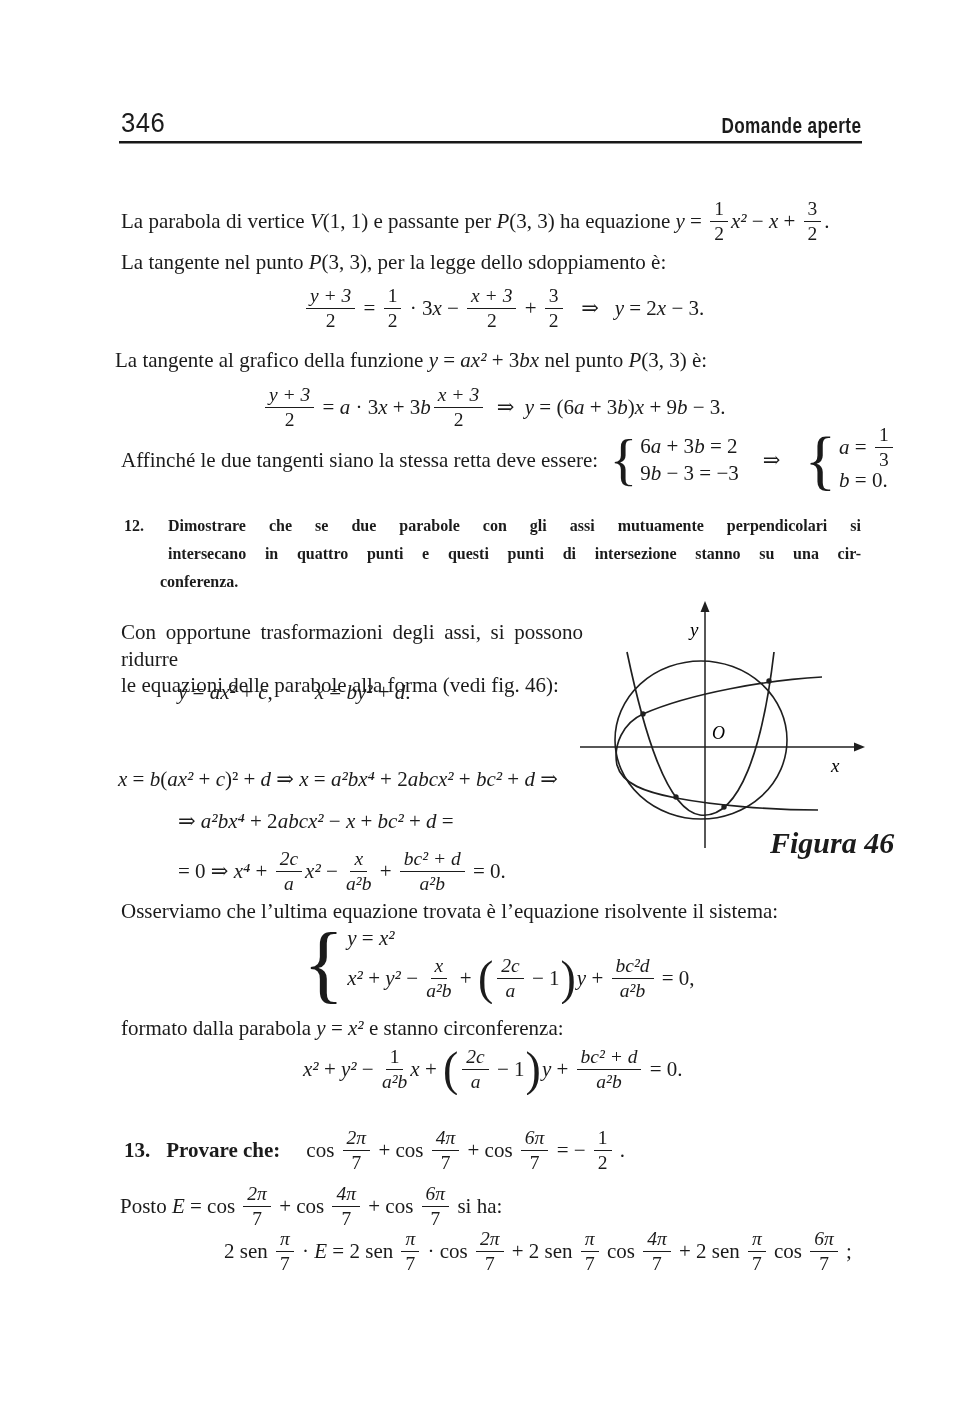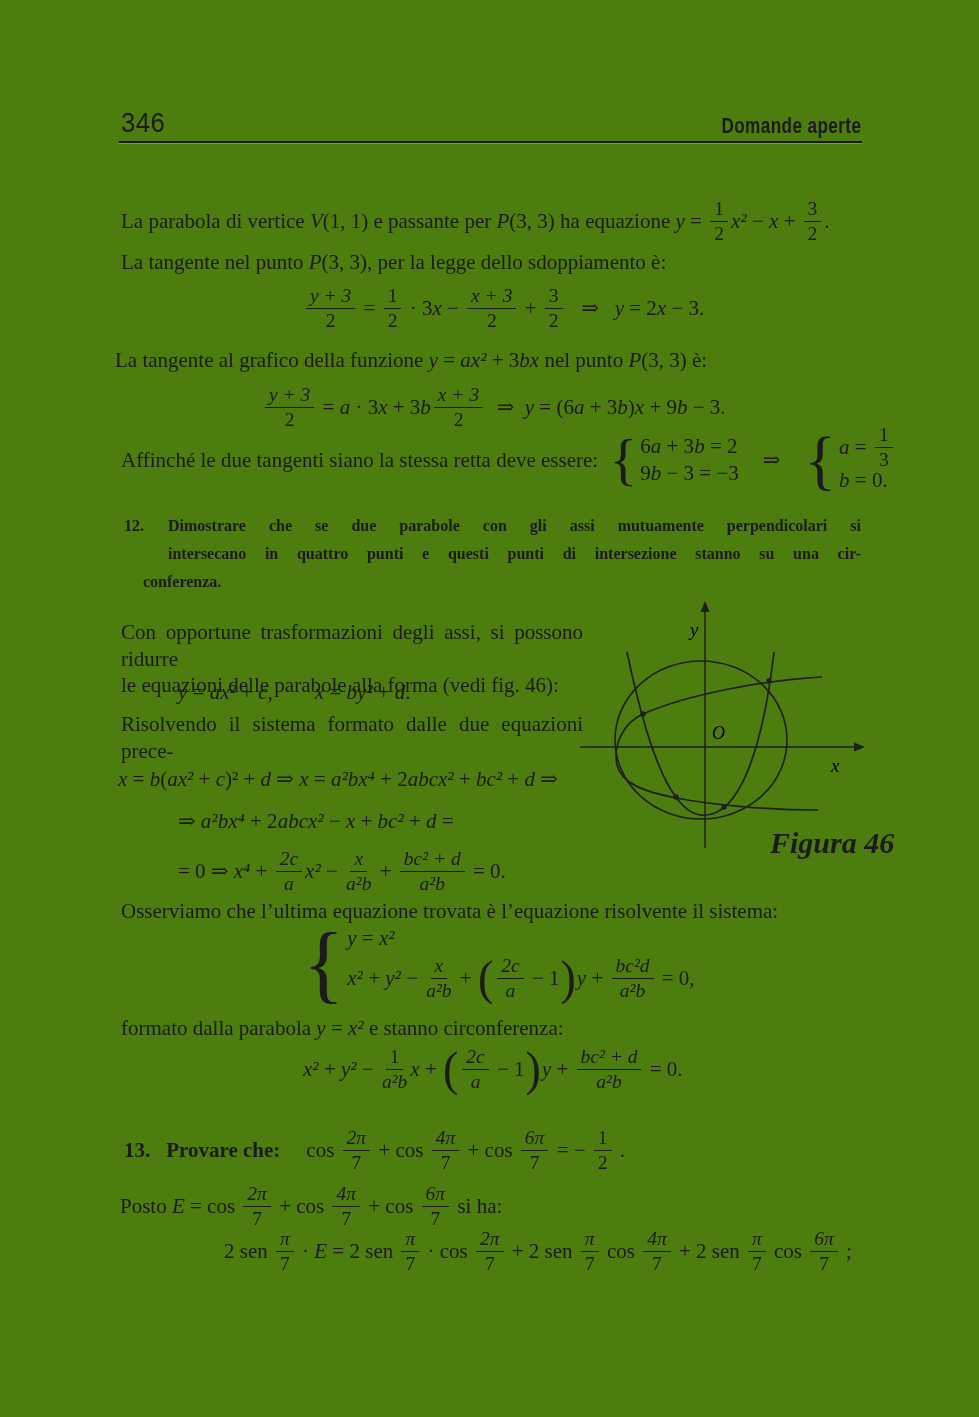--- a/index.html
+++ b/index.html
@@ -1,16 +1,16 @@
 <!DOCTYPE html>
 <html><head>
 <meta charset="utf-8">
 <style>
   html,body{margin:0;padding:0;background:#d8d8d8;}
-  .page{position:relative;width:979px;height:1417px;background:#4d7c0f;
+  .page{position:relative;width:979px;height:1417px;background:#ffffff;
         font-family:"Liberation Serif","DejaVu Serif",serif;color:#1b1b1b;overflow:hidden;}
   .abs{position:absolute;}
   
   .hdr-num{font-family:"Liberation Sans","DejaVu Sans",sans-serif;font-size:27px;
            transform:scaleX(.95);transform-origin:left center;letter-spacing:.5px;}
   .hdr-title{font-family:"Liberation Sans","DejaVu Sans",sans-serif;font-weight:bold;font-size:22px;
              transform:scaleX(.78);transform-origin:right center;letter-spacing:.5px;}
   .hdr-rule{height:0;border-top:2.6px solid #181818;border-bottom:1px solid #8a8a8a;}
   
   .text{font-size:21px;line-height:26.5px;}
@@ -177,21 +177,21 @@
       </span>
     </span>
   </div>
 
   <div class="abs" style="left:124px;top:512px;width:737px">
     <div class="h12line" style="display:flex">
       <span style="width:44px">12.</span>
       <span class="jlast" style="display:block;flex:1">Dimostrare che se due parabole con gli assi mutuamente perpendicolari si</span>
     </div>
     <div class="h12line jlast" style="margin-left:44px">intersecano in quattro punti e questi punti di intersezione stanno su una cir-</div>
-    <div class="h12line" style="margin-left:19px">conferenza.</div>
+    <div class="h12line" style="margin-left:36px">conferenza.</div>
   </div>
 
   <div class="abs text" style="left:121px;top:619px;width:462px">
     <div class="jlast">Con opportune trasformazioni degli assi, si possono ridurre</div>
     <div>le equazioni delle parabole alla forma (vedi fig. 46):</div>
   </div>
 
   <div class="abs mline" style="left:178px;top:678px;height:28px">
       <span class="mi">y</span>
       <span class="mt"> = </span>
@@ -201,21 +201,20 @@
       <span class="mt">,        </span>
       <span class="mi">x</span>
       <span class="mt"> = </span>
       <span class="mi">by²</span>
       <span class="mt"> + </span>
       <span class="mi">d</span>
       <span class="mt">.</span>
     </div>
 
   <div class="abs text" style="left:121px;top:711px;width:462px">
-    <div class="jlast">Risolvendo il sistema formato dalle due equazioni prece-</div>
   </div>
 
   <div class="abs mline" style="left:118px;top:766px;height:26px">
       <span class="mi">x</span>
       <span class="mt"> = </span>
       <span class="mi">b</span>
       <span class="mt">(</span>
       <span class="mi">ax²</span>
       <span class="mt"> + </span>
       <span class="mi">c</span>

